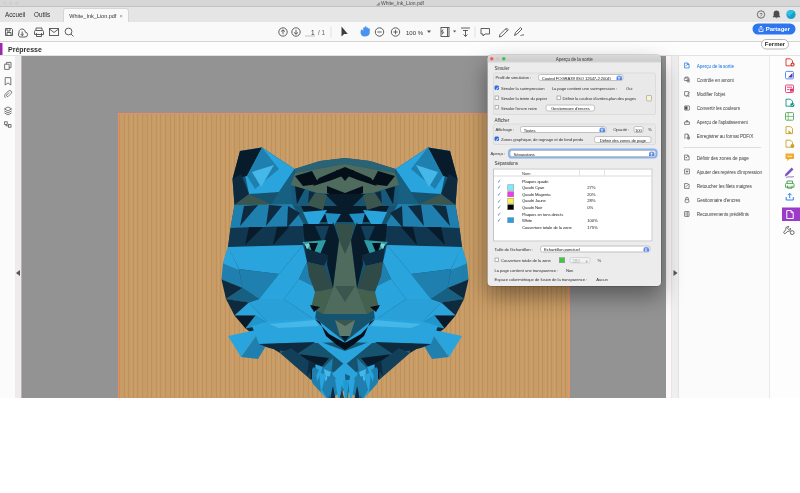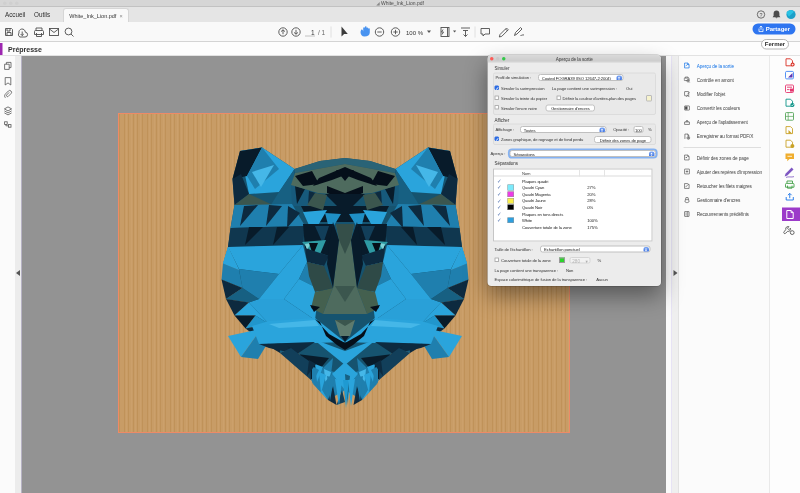--- a/index.html
+++ b/index.html
@@ -1,16 +1,16 @@
 <!DOCTYPE html>
 <html><head><meta charset="utf-8"><style>
 *{margin:0;padding:0;box-sizing:border-box;}
 html,body{width:800px;height:493px;overflow:hidden;font-family:"Liberation Sans",sans-serif;}
 .abs{position:absolute;}
-#stage{position:relative;width:800px;height:493px;background:#c4b5fd;overflow:hidden;}
+#stage{position:relative;width:800px;height:398px;background:#fca5a5;overflow:hidden;}
 #z{position:absolute;left:0;top:0;width:1600px;height:986px;transform:scale(0.5);transform-origin:0 0;}
 
 #titlebar{left:0;top:0;width:1600px;height:14px;background:#d6d6d6;border-bottom:2px solid #c2c2c2;font-size:10px;color:#4a4a4a;text-align:center;line-height:14px;}
 #tabbar{left:0;top:14px;width:1600px;height:30px;background:#e5e5e5;}
 .menutab{font-size:12.6px;color:#2c2c2c;line-height:30px;}
 #doctab{left:126px;top:16px;width:132px;height:28px;background:#f9f9f9;border:2px solid #d6d6d6;border-bottom:none;border-radius:6px 6px 0 0;font-size:11px;color:#333;line-height:26px;text-align:center;}
 #toolbar{left:0;top:44px;width:1600px;height:40px;background:#f9f9f9;border-bottom:2px solid #d4d4d4;}
 #pressbar{left:0;top:84px;width:1600px;height:28px;background:#fdfdfd;border-bottom:2px solid #e2e2e2;}
 #pressaccent{left:0;top:86px;width:5px;height:24px;background:#9d27b0;}
 #presstext{left:16px;top:90px;font-size:14px;font-weight:bold;color:#2f2f2f;}

